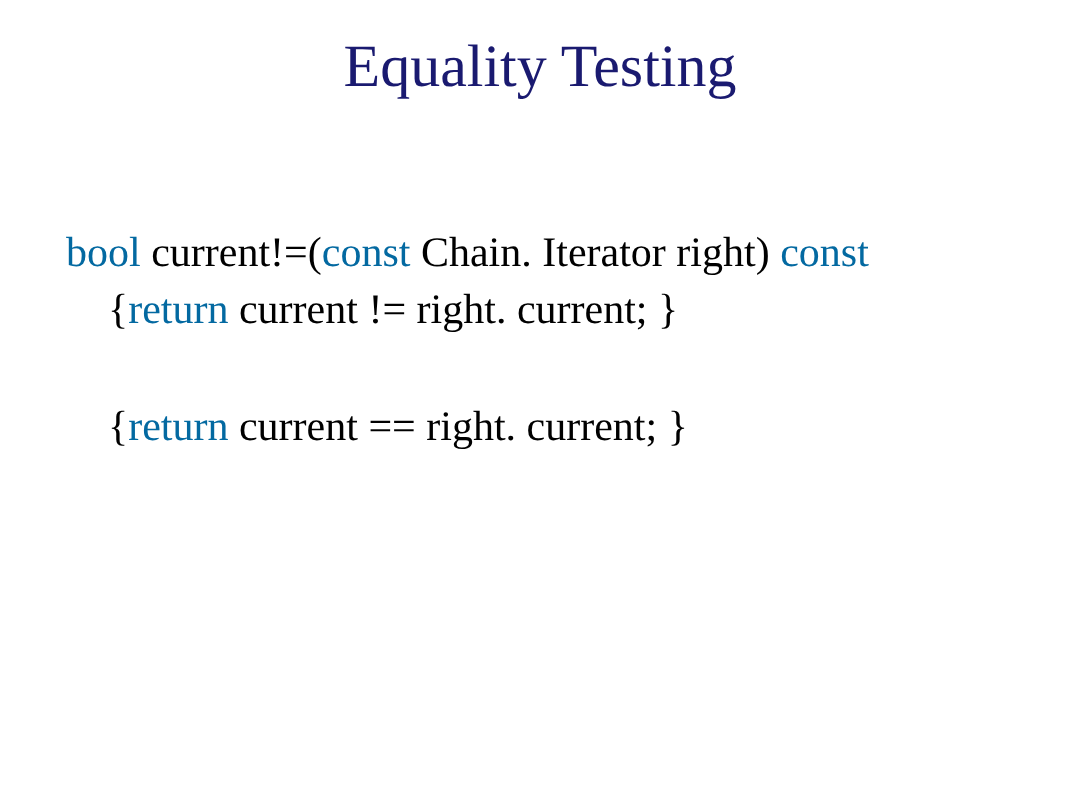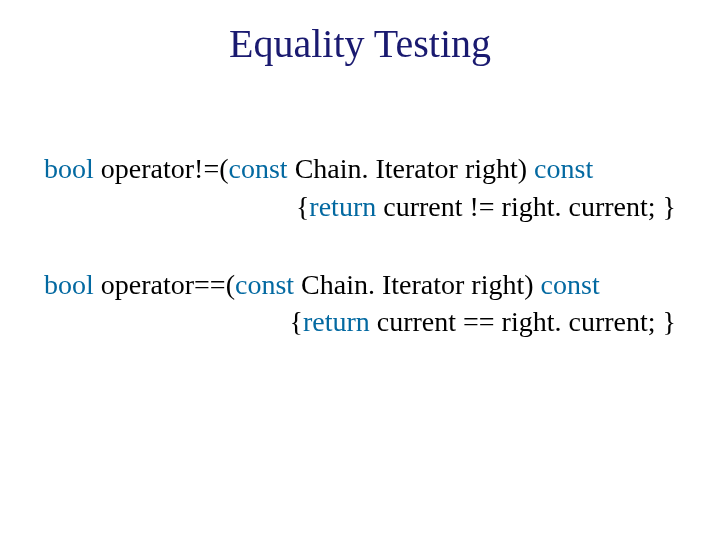--- a/index.html
+++ b/index.html
@@ -32,42 +32,38 @@
     left: 44px;
     right: 44px;
     font-size: 28px;
     line-height: 1.35;
     color: #000000;
   }
   .kw { color: #0369a1; }
   .indent {
     margin-left: 28px;
     margin-bottom: 40px;
-    text-align: right;
   }
   .para {
     margin-bottom: 0;
   }
 </style>
 </head>
 <body>
 
 <div class="slide">
   <div class="title">Equality Testing</div>
 
   <div class="body">
 
     <div class="para">
-      <span class="kw">bool</span><span> operator!=(</span><span class="kw">const</span><span> Chain. Iterator right) </span><span class="kw">const</span>
+      <span class="kw">bool</span><span> current!=(</span><span class="kw">const</span><span> Chain. Iterator right) </span><span class="kw">const</span>
     </div>
     <div class="indent">
       <span> {</span><span class="kw">return</span><span> current != right. current; }</span>
     </div>
 
-    <div class="para">
-      <span class="kw">bool</span><span> operator==(</span><span class="kw">const</span><span> Chain. Iterator right) </span><span class="kw">const</span>
-    </div>
     <div class="indent">
       <span> {</span><span class="kw">return</span><span> current == right. current; }</span>
     </div>
 
   </div>
 </div>
 
 </body></html>

